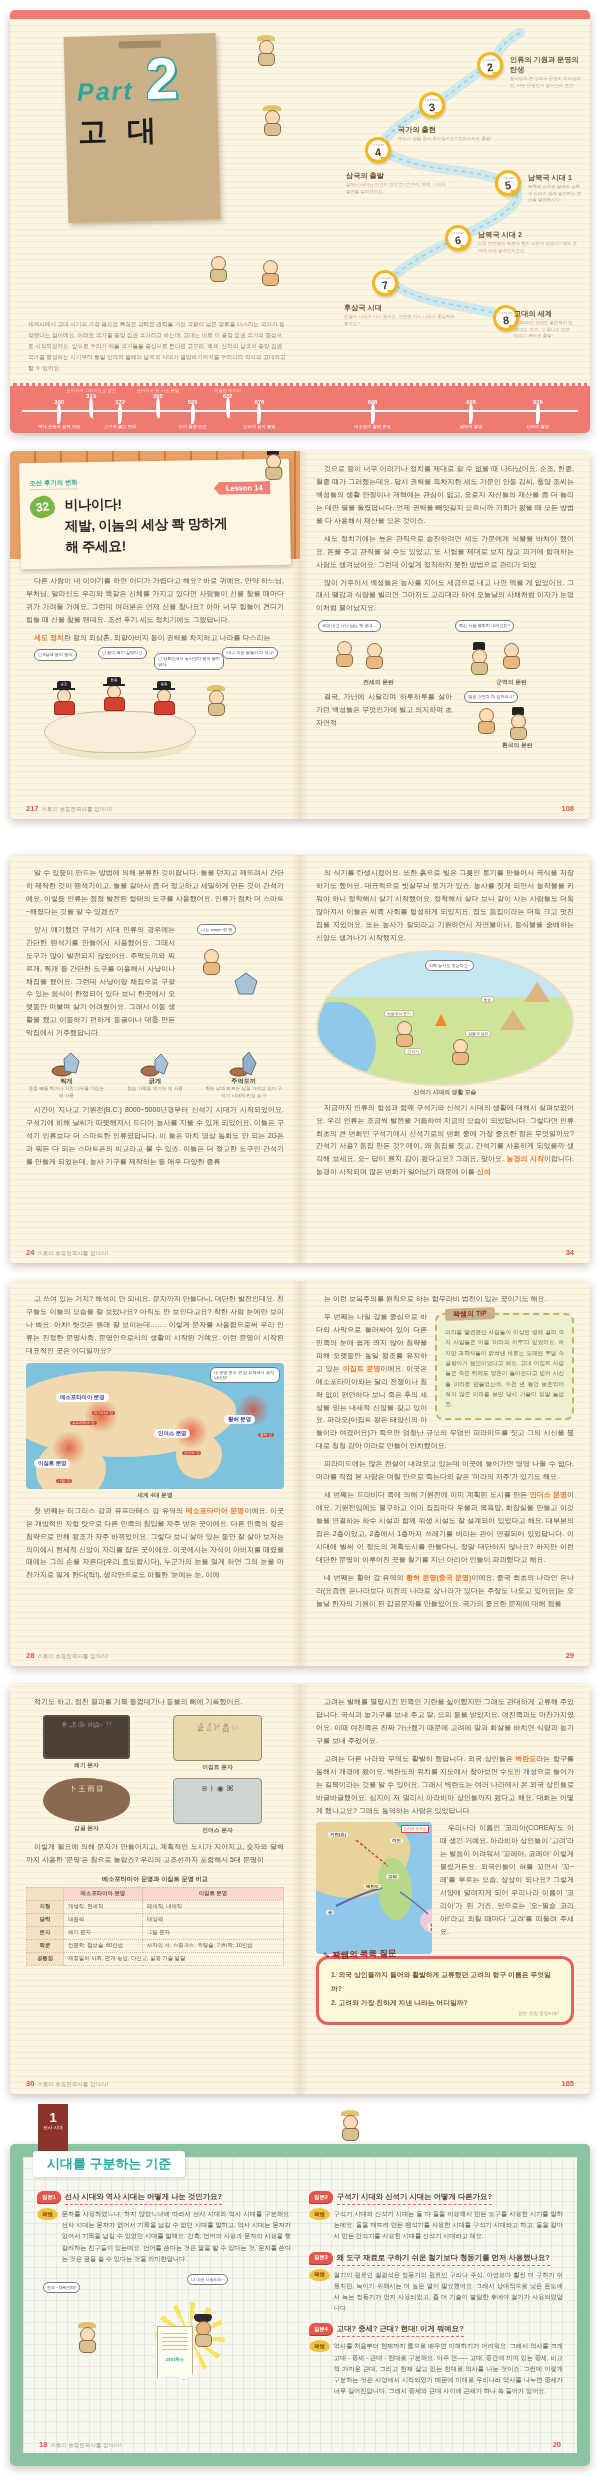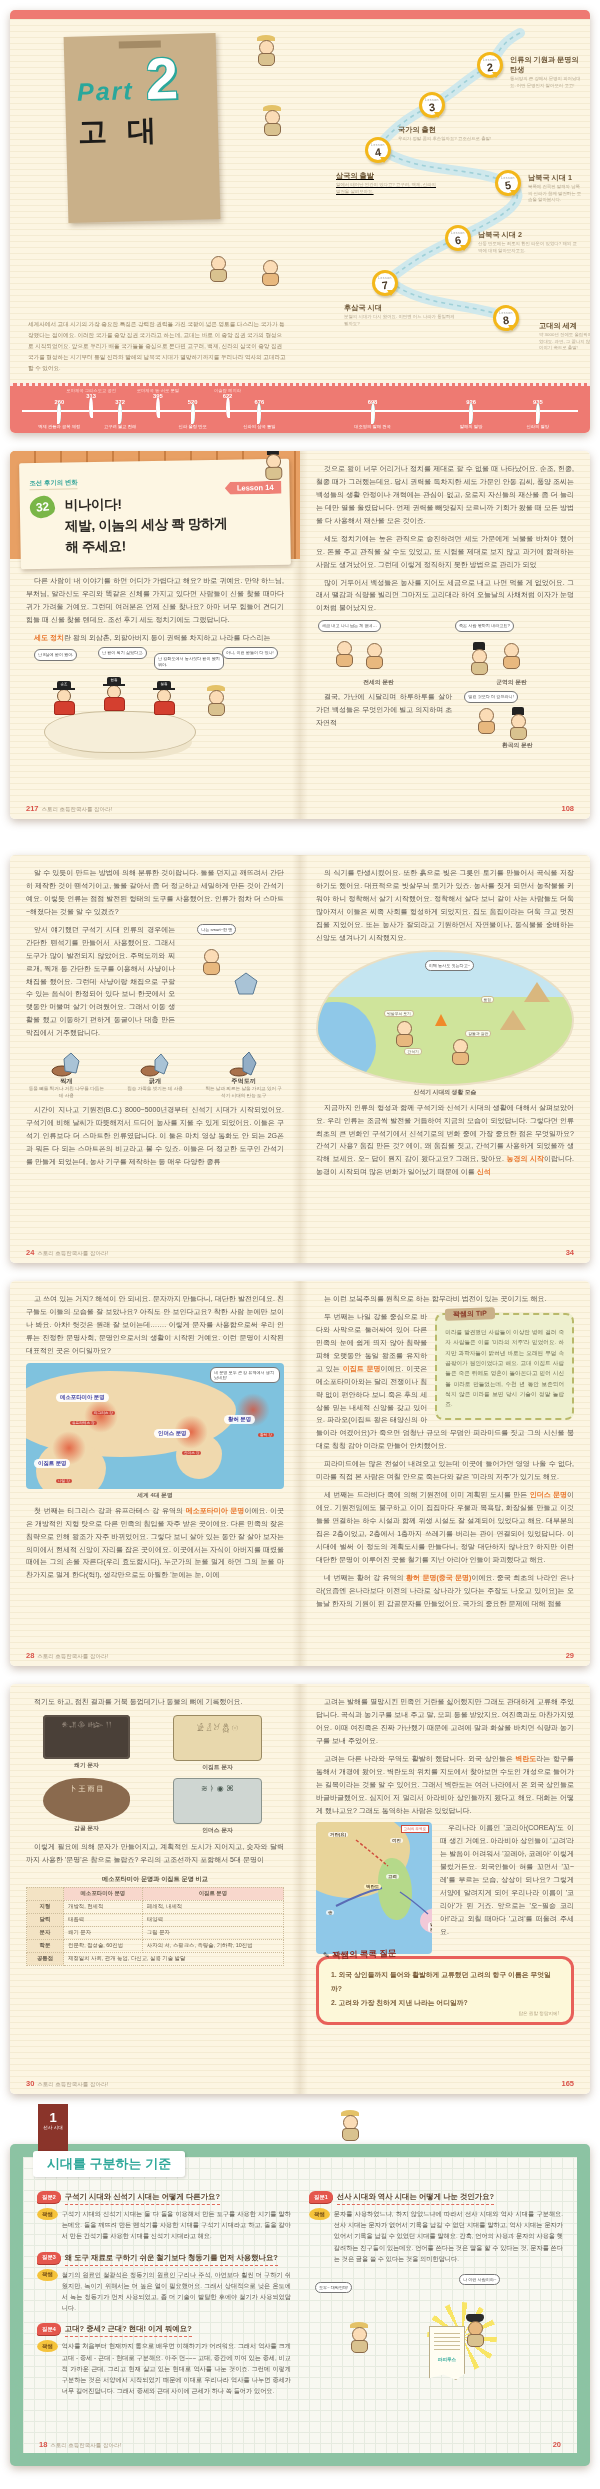--- a/index.html
+++ b/index.html
@@ -59,21 +59,21 @@
   .chibi.cave .body{background:#e8b87e;}
   
   .s2{height:368px;}
   .brick{position:absolute;left:0;top:0;width:100%;height:108px;
          background:linear-gradient(#e8a064 0 0) ,repeating-linear-gradient(0deg,#e8a064 0 12px,#c97f43 12px 14px);
          background-blend-mode:normal;}
   .brick::before{content:"";position:absolute;inset:0;background:repeating-linear-gradient(90deg,transparent 0 24px,#c97f43 24px 26px);}
   .hpaper{position:relative;background:#fdf6e3;transform:rotate(-1deg);margin:-2px -6px 8px;padding:8px 10px 10px;
           box-shadow:1px 2px 4px rgba(100,70,40,.35);border-radius:2px;}
   .cat{font-size:6.4px;color:#3aa89c;font-weight:bold;border-bottom:1px solid #e0d4b4;display:inline-block;padding-bottom:1px;}
-  .signpost{position:absolute;right:8px;top:22px;background:#ef8177;color:#fff;font-weight:bold;font-size:7.5px;
+  .signpost{position:absolute;right:19px;top:22px;background:#ef8177;color:#fff;font-weight:bold;font-size:7.5px;
             padding:2px 8px 2px 12px;clip-path:polygon(0 50%,10% 0,100% 0,100% 100%,10% 100%);}
   .numblob{display:inline-block;background:#7ab648;color:#fff;font-weight:bold;font-size:12px;padding:4px 6px;
            border-radius:60% 40% 55% 45%/50% 60% 40% 50%;transform:rotate(-6deg);margin-right:5px;vertical-align:top;}
   .btitle{display:inline-block;font-size:13.5px;font-weight:bold;color:#2b2823;line-height:1.55;letter-spacing:-.3px;}
   .kings{position:relative;height:108px;margin-top:4px;}
   .ktable{position:absolute;left:18px;bottom:4px;width:150px;height:40px;background:#f6eed9;border:1px solid #cbbd9c;
           border-radius:50%/60%;box-shadow:0 10px 0 -4px #efe5cb;}
   .king{position:absolute;width:24px;text-align:center;}
   .king .gat{width:14px;height:9px;background:#222;margin:0 auto;border-radius:2px 2px 0 0;position:relative;}
   .king .gat::before{content:"";position:absolute;left:-4px;bottom:0;width:22px;height:2px;background:#222;}
@@ -216,21 +216,21 @@
         </div>
       <div class="ltxt" style="left:88px;top:100px;width:96px;">
         <div class="ltit">국가의 출현</div>
         <div class="ldesc">우리가 정말 곰의 후손일까요? 고조선으로 출발!</div>
       </div>
 
       <div class="lbadge" style="left:55px;top:112px;">
           <span class="lw">Lesson</span>
           <span class="ln">4</span>
         </div>
-      <div class="ltxt" style="left:26px;top:146px;width:104px;text-decoration:underline;">
+      <div class="ltxt" style="left:36px;top:146px;width:104px;">
         <div class="ltit">삼국의 출발</div>
         <div class="ldesc">알에서 태어난 인간이 있다고? 고구려, 백제, 신라의 발전을 살펴보아요.</div>
       </div>
 
       <div class="lbadge" style="left:185px;top:145px;">
           <span class="lw">Lesson</span>
           <span class="ln">5</span>
         </div>
       <div class="ltxt" style="left:218px;top:148px;width:56px;">
         <div class="ltit">남북국 시대 1</div>
@@ -252,21 +252,21 @@
         </div>
       <div class="ltxt" style="left:34px;top:278px;width:112px;">
         <div class="ltit">후삼국 시대</div>
         <div class="ldesc">분열의 시대가 다시 왔어요. 이번엔 어느 나라가 통일하게 될까요?</div>
       </div>
 
       <div class="lbadge" style="left:183px;top:280px;">
           <span class="lw">Lesson</span>
           <span class="ln">8</span>
         </div>
-      <div class="ltxt" style="left:229px;top:284px;width:60px;margin-top:12px;">
+      <div class="ltxt" style="left:204px;top:284px;width:60px;">
         <div class="ltit">고대의 세계</div>
         <div class="ldesc">약 3000년 전에도 올림픽이 있었대요. 과연, 그 끝나지 않은 이야기 속으로 출발!</div>
       </div>
     </div>
     <p class="intro">세계사에서 고대 시기의 가장 중요한 특징은 강력한 권력을 가진 국왕이 넓은 영토를 다스리는 국가가 등장했다는 점이에요. 이러한 국가를 중앙 집권 국가라고 하는데, 고대는 바로 이 중앙 집권 국가의 형성으로 시작되었어요. 앞으로 우리가 배울 국가들을 중심으로 본다면 고구려, 백제, 신라의 삼국이 중앙 집권 국가를 형성하는 시기부터 통일 신라와 발해의 남북국 시대가 멸망하기까지를 우리나라 역사의 고대라고 할 수 있어요.</p>
   </div>
 
   <div class="tl">
     <div class="tl-line"></div>
     <div class="pk" style="left:8.5%;"><span class="yr">260</span><span class="dot"></span><span class="lbl">백제 관등과 공복 제정</span></div>
@@ -641,46 +641,20 @@
   <div class="chibi" style="left:330px;top:-34px;">
       <div class="hat"></div>
       <div class="head"></div>
       <div class="body"></div>
     </div>
   <div class="paper">
     <div class="qatitle">시대를 구분하는 기준</div>
     <div class="qacols">
       <div class="qcol">
         <div class="qaq">
-          <span class="qbadge"><span>질문</span><span>2</span></span>
-          <span class="qtext">구석기 시대와 신석기 시대는 어떻게 다른가요?</span>
-        </div>
-        <div class="qaa">
-          <span class="abadge">꽉쌤</span>
-          <span class="atext">구석기 시대와 신석기 시대는 둘 다 돌을 이용해서 만든 도구를 사용한 시기를 말하는데요. 돌을 깨뜨려 만든 뗀석기를 사용한 시대를 구석기 시대라고 하고, 돌을 갈아서 만든 간석기를 사용한 시대를 신석기 시대라고 해요.</span>
-        </div>
-        <div class="qaq">
-          <span class="qbadge"><span>질문</span><span>3</span></span>
-          <span class="qtext">왜 도구 재료로 구하기 쉬운 철기보다 청동기를 먼저 사용했나요?</span>
-        </div>
-        <div class="qaa">
-          <span class="abadge">꽉쌤</span>
-          <span class="atext">철기의 원료인 철광석은 청동기의 원료인 구리나 주석, 아연보다 훨씬 더 구하기 쉬웠지만, 녹이기 위해서는 더 높은 열이 필요했어요. 그래서 상대적으로 낮은 온도에서 녹는 청동기가 먼저 사용되었고, 좀 더 기술이 발달한 후에야 철기가 사용되었답니다.</span>
-        </div>
-        <div class="qaq">
-          <span class="qbadge"><span>질문</span><span>4</span></span>
-          <span class="qtext">고대? 중세? 근대? 현대! 이게 뭐예요?</span>
-        </div>
-        <div class="qaa">
-          <span class="abadge">꽉쌤</span>
-          <span class="atext">역사를 처음부터 현재까지 통으로 배우면 이해하기가 어려워요. 그래서 역사를 크게 고대 - 중세 - 근대 - 현대로 구분해요. 아주 먼~~~ 고대, 중간에 끼여 있는 중세, 비교적 가까운 근대, 그리고 현재 살고 있는 현대로 역사를 나눈 것이죠. 그런데 이렇게 구분하는 것은 서양에서 시작되었기 때문에 이대로 우리나라 역사를 나누면 중세가 너무 길어진답니다. 그래서 중세와 근대 사이에 근세가 하나 쏙 들어가 있어요.</span>
-        </div>
-      </div>
-      <div class="qcol">
-        <div class="qaq">
           <span class="qbadge"><span>질문</span><span>1</span></span>
           <span class="qtext">선사 시대와 역사 시대는 어떻게 나눈 것인가요?</span>
         </div>
         <div class="qaa">
           <span class="abadge">꽉쌤</span>
           <span class="atext">문자를 사용하였느냐, 하지 않았느냐에 따라서 선사 시대와 역사 시대를 구분해요. 선사 시대는 문자가 없어서 기록을 남길 수 없던 시대를 말하고, 역사 시대는 문자가 있어서 기록을 남길 수 있었던 시대를 말해요. 간혹, 언어의 사용과 문자의 사용을 헷갈려하는 친구들이 있는데요. 언어를 쓴다는 것은 말을 할 수 있다는 것, 문자를 쓴다는 것은 글을 쓸 수 있다는 것을 의미한답니다.</span>
         </div>
         <div class="qart">
           <span class="bub" style="left:6px;top:8px;">오우~ 대박인데!</span>
           <span class="bub" style="left:150px;top:0;">나 이런 사람이야~</span>
@@ -693,20 +667,46 @@
           <div class="chibi egy" style="left:156px;top:40px;">
               <div class="hat"></div>
               <div class="head"></div>
               <div class="body"></div>
             </div>
           <div class="scroll">
               <span class="slabel">파피루스</span>
             </div>
         </div>
       </div>
+      <div class="qcol">
+        <div class="qaq">
+          <span class="qbadge"><span>질문</span><span>2</span></span>
+          <span class="qtext">구석기 시대와 신석기 시대는 어떻게 다른가요?</span>
+        </div>
+        <div class="qaa">
+          <span class="abadge">꽉쌤</span>
+          <span class="atext">구석기 시대와 신석기 시대는 둘 다 돌을 이용해서 만든 도구를 사용한 시기를 말하는데요. 돌을 깨뜨려 만든 뗀석기를 사용한 시대를 구석기 시대라고 하고, 돌을 갈아서 만든 간석기를 사용한 시대를 신석기 시대라고 해요.</span>
+        </div>
+        <div class="qaq">
+          <span class="qbadge"><span>질문</span><span>3</span></span>
+          <span class="qtext">왜 도구 재료로 구하기 쉬운 철기보다 청동기를 먼저 사용했나요?</span>
+        </div>
+        <div class="qaa">
+          <span class="abadge">꽉쌤</span>
+          <span class="atext">철기의 원료인 철광석은 청동기의 원료인 구리나 주석, 아연보다 훨씬 더 구하기 쉬웠지만, 녹이기 위해서는 더 높은 열이 필요했어요. 그래서 상대적으로 낮은 온도에서 녹는 청동기가 먼저 사용되었고, 좀 더 기술이 발달한 후에야 철기가 사용되었답니다.</span>
+        </div>
+        <div class="qaq">
+          <span class="qbadge"><span>질문</span><span>4</span></span>
+          <span class="qtext">고대? 중세? 근대? 현대! 이게 뭐예요?</span>
+        </div>
+        <div class="qaa">
+          <span class="abadge">꽉쌤</span>
+          <span class="atext">역사를 처음부터 현재까지 통으로 배우면 이해하기가 어려워요. 그래서 역사를 크게 고대 - 중세 - 근대 - 현대로 구분해요. 아주 먼~~~ 고대, 중간에 끼여 있는 중세, 비교적 가까운 근대, 그리고 현재 살고 있는 현대로 역사를 나눈 것이죠. 그런데 이렇게 구분하는 것은 서양에서 시작되었기 때문에 이대로 우리나라 역사를 나누면 중세가 너무 길어진답니다. 그래서 중세와 근대 사이에 근세가 하나 쏙 들어가 있어요.</span>
+        </div>
+      </div>
     </div>
     <div class="pfoot" style="bottom:4px;">
         <span class="pnum">18</span>
         <span class="ptitle">스토리 초등한국사를 잡아라!</span>
       </div>
     <div class="pfoot r" style="bottom:4px;">
         <span class="pnum">20</span>
       </div>
   </div>
 </div>

